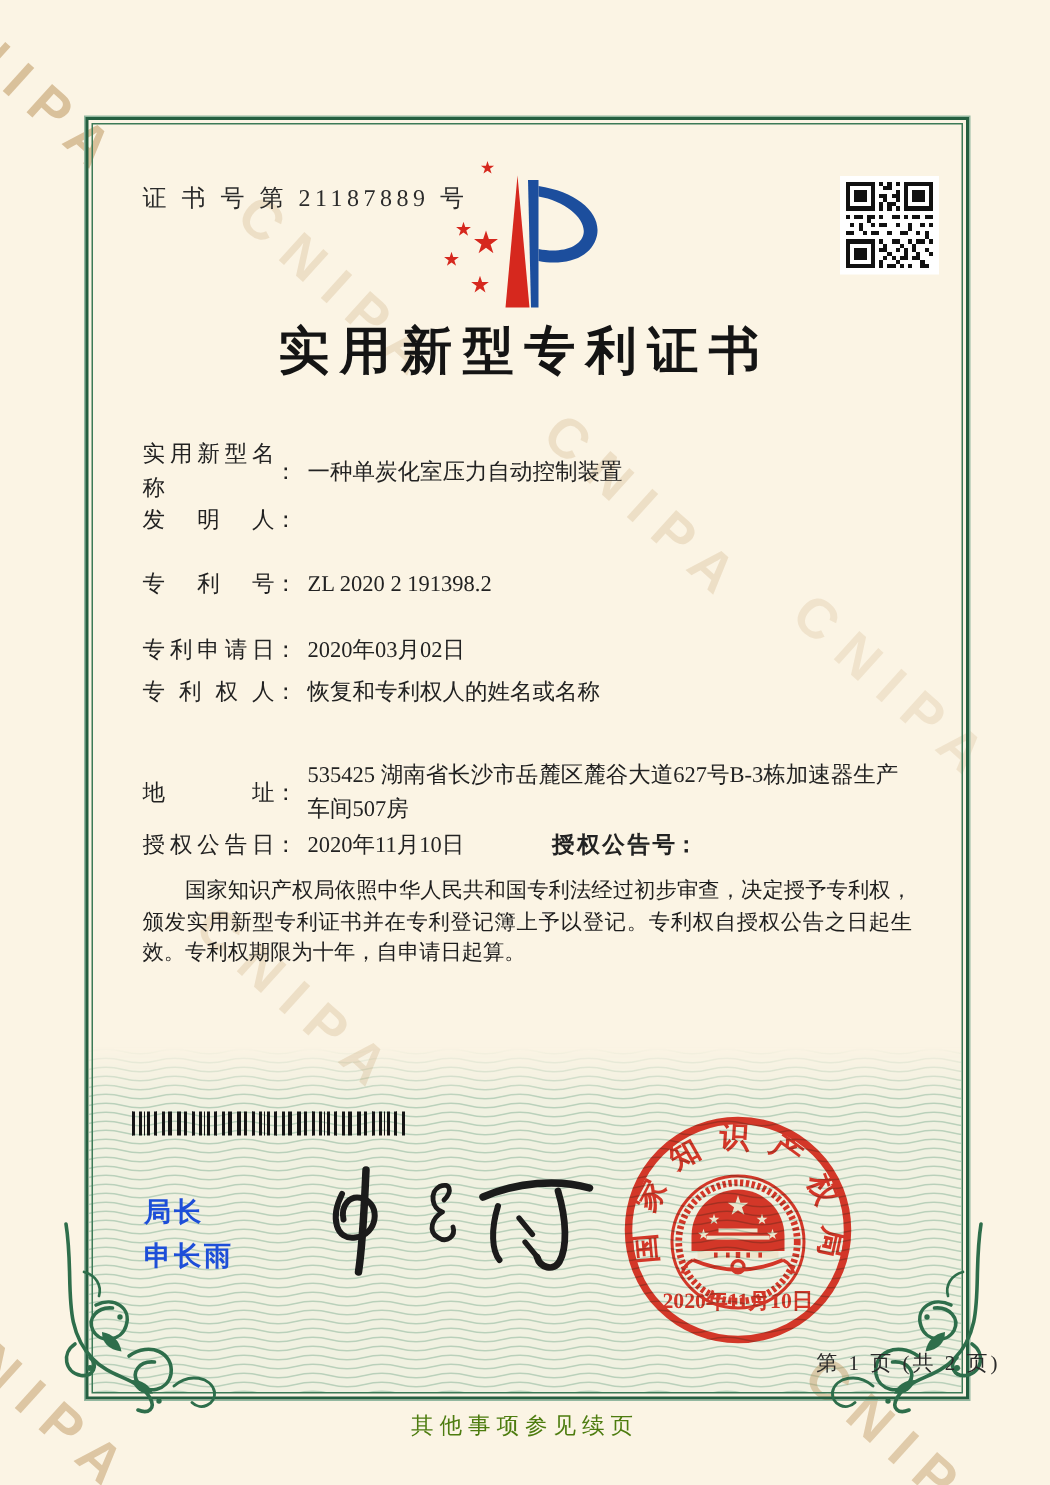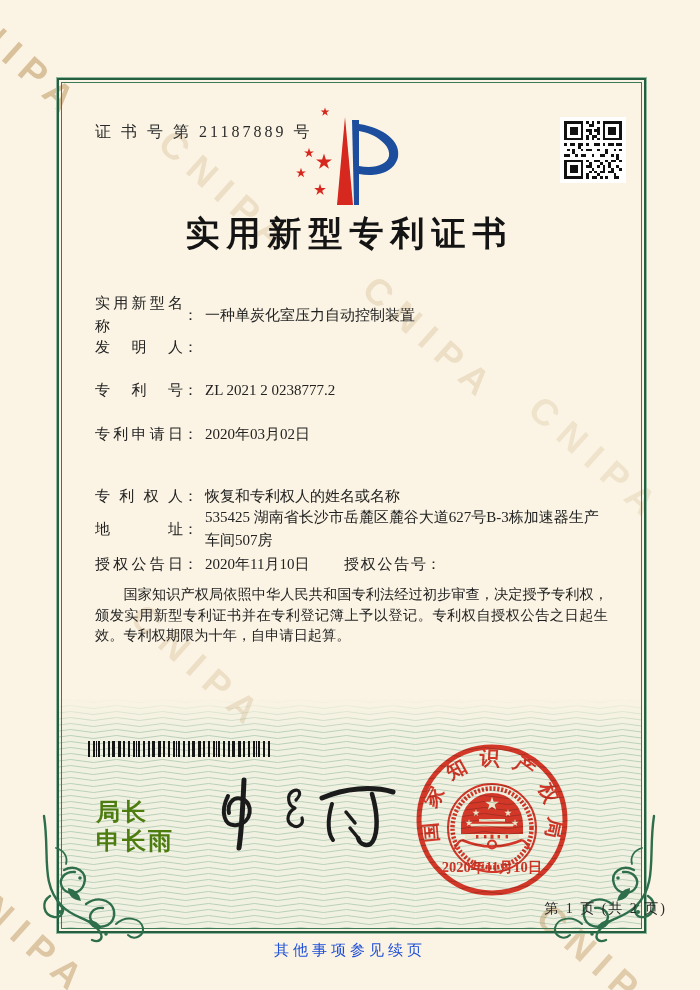--- a/index.html
+++ b/index.html
@@ -28,41 +28,41 @@
   .certno{position:absolute;left:95px;top:122px;font-size:16px;letter-spacing:3px;color:#2b2b2b;}
   .title{position:absolute;left:57px;top:211px;width:585px;text-align:center;
       font-size:34px;font-weight:bold;letter-spacing:7px;color:#141414;}
 
   .field{position:absolute;left:95px;width:515px;display:flex;align-items:center;
       font-size:15px;color:#222;line-height:23px;}
   .flabel{flex:0 0 88px;width:88px;display:inline-block;text-align:justify;
       text-align-last:justify;-moz-text-align-last:justify;}
   .fcolon{flex:0 0 auto;margin-right:7px;}
   .fvalue{flex:1;}
-  .fgroup2{left:344px;width:258px;}
+  .fgroup2{left:368px;width:258px;font-weight:bold;}
   .fgroup2 .flabel{flex:0 0 82px;width:82px;}
 
   .paras{position:absolute;left:95px;top:584px;width:513px;}
   .paras p{margin:0;font-size:14.2px;line-height:20.5px;text-align:justify;
       text-indent:2em;color:#1e1e1e;}
 
   .barcode{position:absolute;left:88px;top:741px;width:182px;height:16px;
       background-image:
         repeating-linear-gradient(90deg,#151515 0 2px,transparent 2px 5px),
         repeating-linear-gradient(90deg,#151515 0 1px,transparent 1px 8px);}
 
-  .signer{position:absolute;left:96px;color:#4d7c0f;
+  .signer{position:absolute;left:96px;color:#1d4ed8;
       font-family:"Liberation Sans","DejaVu Sans",sans-serif;
-      font-size:24px;font-weight:600;letter-spacing:2px;}
+      font-size:18px;font-weight:600;letter-spacing:2px;}
   .signer.t1{top:796px;} .signer.t2{top:825px;}
 
   .pageno{position:absolute;left:74px;top:900px;width:593px;text-align:right;
       font-size:14px;color:#2a2a2a;letter-spacing:2px;}
   .footnote{position:absolute;left:0;top:941px;width:700px;text-align:center;
-      font-size:15px;color:#1d4ed8;letter-spacing:4px;font-family:Liberation Serif, serif;}
+      font-size:15px;color:#4d7c0f;letter-spacing:4px;font-family:Liberation Serif, serif;}
 
   .seal{position:absolute;left:410px;top:738px;mix-blend-mode:multiply;opacity:.93;}
   .seal text{font-family:"Liberation Serif","DejaVu Serif",serif;}
   .ringtxt{font-size:20px;font-weight:bold;letter-spacing:12px;fill:#df2b1d;}
   .sealdate{font-size:14.5px;font-weight:bold;fill:#df2b1d;}
 
   svg{display:block;}
 </style>
 </head>
 <body>
@@ -176,28 +176,28 @@
       <span class="fcolon">：</span>
       <span class="fvalue">一种单炭化室压力自动控制装置</span>
   </div>
   <div class="field" style="top:336px">
     <span class="flabel">发明人</span>
       <span class="fcolon">：</span>
   </div>
   <div class="field" style="top:379px">
     <span class="flabel">专利号</span>
       <span class="fcolon">：</span>
-      <span class="fvalue">ZL 2021 2 0238777.2</span>
+      <span class="fvalue">ZL 2020 2 191398.2</span>
   </div>
   <div class="field" style="top:423px">
     <span class="flabel">专利申请日</span>
       <span class="fcolon">：</span>
       <span class="fvalue">2020年03月02日</span>
   </div>
-  <div class="field" style="top:485px">
+  <div class="field" style="top:451px">
     <span class="flabel">专利权人</span>
       <span class="fcolon">：</span>
       <span class="fvalue">恢复和专利权人的姓名或名称</span>
   </div>
   <div class="field" style="top:506px">
     <span class="flabel">地址</span>
       <span class="fcolon">：</span>
       <span class="fvalue">535425 湖南省长沙市岳麓区麓谷大道627号B-3栋加速器生产车间507房</span>
   </div>
   <div class="field" style="top:553px;width:255px">

